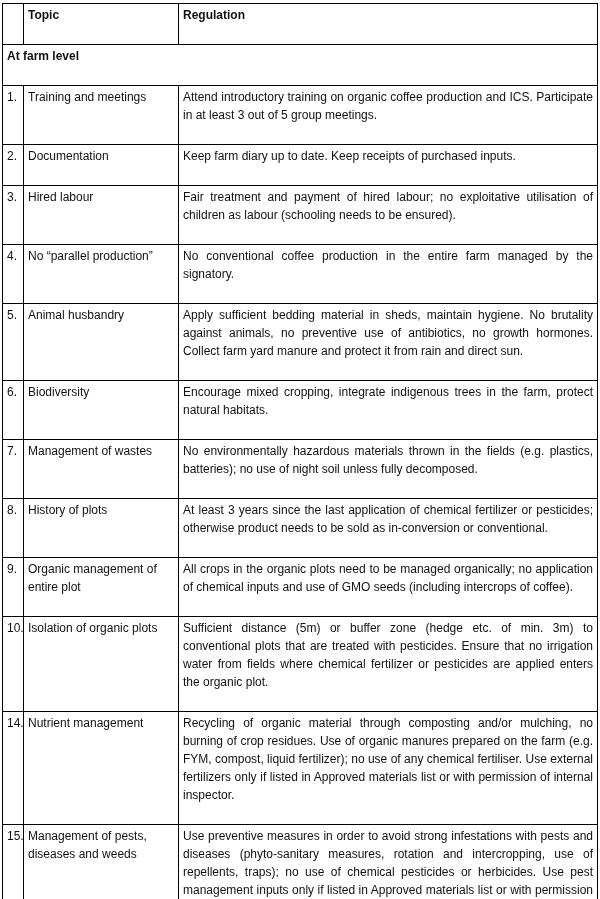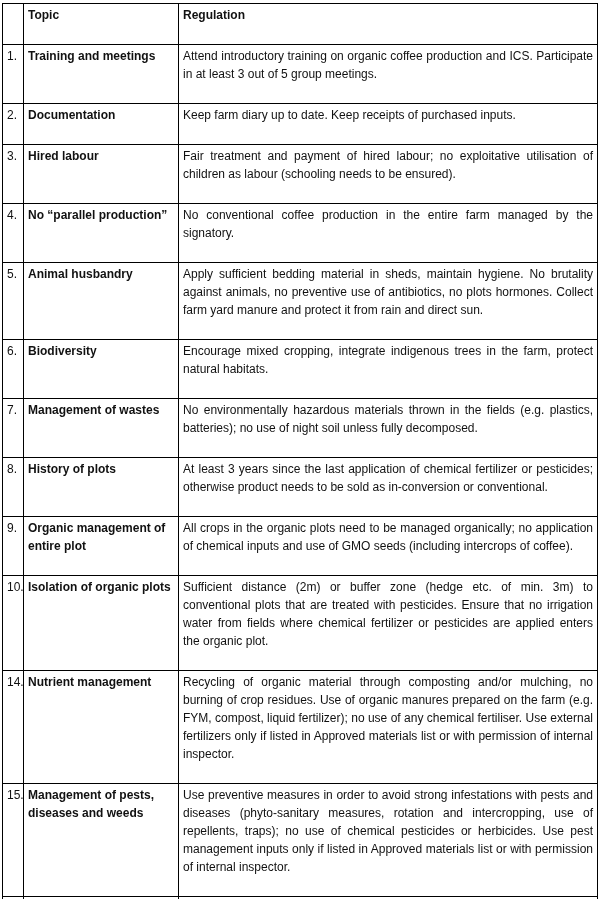--- a/index.html
+++ b/index.html
@@ -45,21 +45,21 @@
     font-weight: 700;
     padding-top: 1px;
     padding-bottom: 2px;
   }
   td.num-cell {
     padding-left: 3px;
     padding-right: 1px;
     font-weight: 400;
   }
   td.topic-cell {
-    font-weight: 700;
+    font-weight: 400;
     padding-left: 5px;
   }
   td.reg-cell {
     text-align: justify;
   }
 </style>
 </head>
 <body>
 
 <div class="doc-wrap">
@@ -71,20 +71,23 @@
     </colgroup>
     <thead>
       <tr>
         <th class="h-cell"></th>
         <th class="h-cell">Topic</th>
         <th class="h-cell">Regulation</th>
       </tr>
     </thead>
     <tbody id="table-body">
 
+  <tr>
+    <td class="sec-cell" colspan="3">At farm level</td>
+  </tr>
 
   <tr>
     <td class="num-cell">1.</td>
     <td class="topic-cell">Training and meetings</td>
     <td class="reg-cell">Attend introductory training on organic coffee production and ICS. Participate in at least 3 out of 5 group meetings.</td>
   </tr>
 
   <tr>
     <td class="num-cell">2.</td>
     <td class="topic-cell">Documentation</td>
@@ -99,21 +102,21 @@
 
   <tr>
     <td class="num-cell">4.</td>
     <td class="topic-cell">No “parallel production”</td>
     <td class="reg-cell">No conventional coffee production in the entire farm managed by the signatory.</td>
   </tr>
 
   <tr>
     <td class="num-cell">5.</td>
     <td class="topic-cell">Animal husbandry</td>
-    <td class="reg-cell">Apply sufficient bedding material in sheds, maintain hygiene. No brutality against animals, no preventive use of antibiotics, no plots hormones. Collect farm yard manure and protect it from rain and direct sun.</td>
+    <td class="reg-cell">Apply sufficient bedding material in sheds, maintain hygiene. No brutality against animals, no preventive use of antibiotics, no growth hormones. Collect farm yard manure and protect it from rain and direct sun.</td>
   </tr>
 
   <tr>
     <td class="num-cell">6.</td>
     <td class="topic-cell">Biodiversity</td>
     <td class="reg-cell">Encourage mixed cropping, integrate indigenous trees in the farm, protect natural habitats.</td>
   </tr>
 
   <tr>
     <td class="num-cell">7.</td>
@@ -130,21 +133,21 @@
 
   <tr>
     <td class="num-cell">9.</td>
     <td class="topic-cell">Organic management of entire plot</td>
     <td class="reg-cell">All crops in the organic plots need to be managed organically; no application of chemical inputs and use of GMO seeds (including intercrops of coffee).</td>
   </tr>
 
   <tr>
     <td class="num-cell">10.</td>
     <td class="topic-cell">Isolation of organic plots</td>
-    <td class="reg-cell">Sufficient distance (2m) or buffer zone (hedge etc. of min. 3m) to conventional plots that are treated with pesticides. Ensure that no irrigation water from fields where chemical fertilizer or pesticides are applied enters the organic plot.</td>
+    <td class="reg-cell">Sufficient distance (5m) or buffer zone (hedge etc. of min. 3m) to conventional plots that are treated with pesticides. Ensure that no irrigation water from fields where chemical fertilizer or pesticides are applied enters the organic plot.</td>
   </tr>
 
 
 
 
   <tr>
     <td class="num-cell">14.</td>
     <td class="topic-cell">Nutrient management</td>
     <td class="reg-cell">Recycling of organic material through composting and/or mulching, no burning of crop residues. Use of organic manures prepared on the farm (e.g. FYM, compost, liquid fertilizer); no use of any chemical fertiliser. Use external fertilizers only if listed in Approved materials list or with permission of internal inspector.</td>
   </tr>

